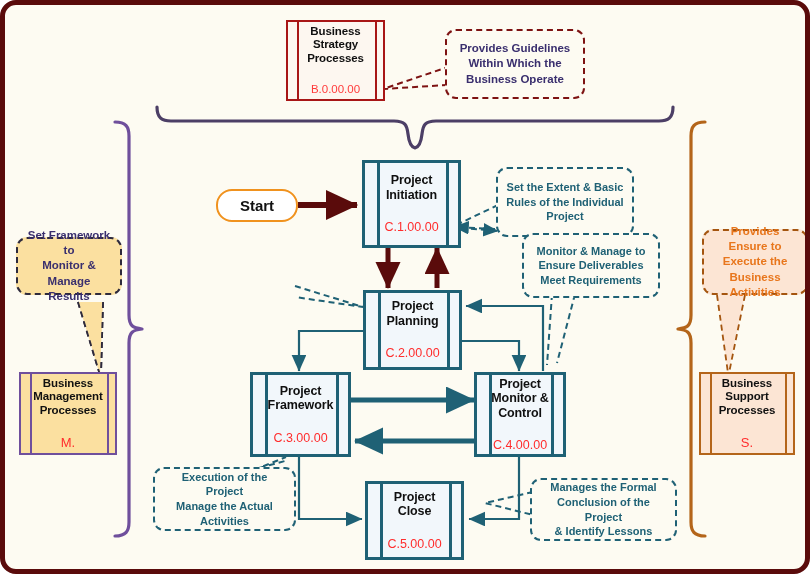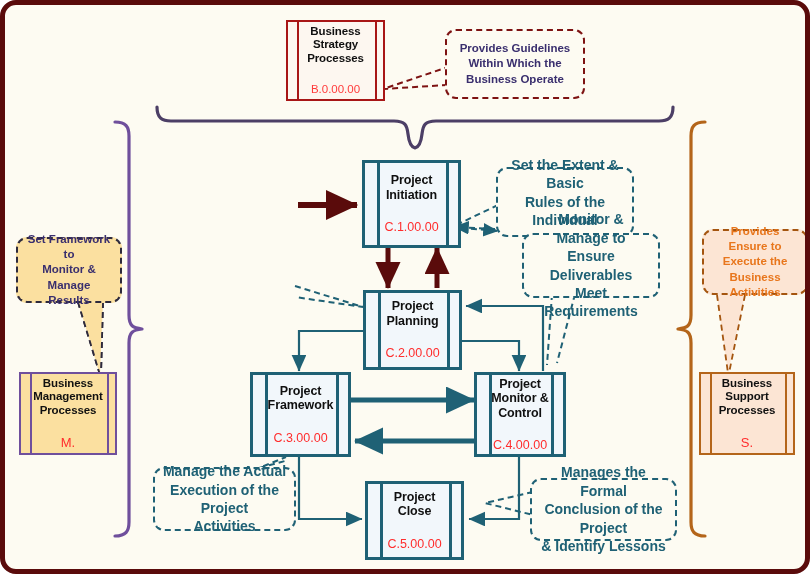--- a/index.html
+++ b/index.html
@@ -93,21 +93,21 @@
   .callout {
     position: absolute;
     display: flex; align-items: center; justify-content: center;
     text-align: center;
     font-weight: bold;
     border-radius: 11px;
     padding: 5px 7px;
     line-height: 1.32;
   }
   .callout span { display: block; }
-  .co-teal   { border: 2px dashed #1f6175; color: #1f6175; background: #fdfbf2; font-size: 14px; }
+  .co-teal   { border: 2px dashed #1f6175; color: #1f6175; background: #fdfbf2; font-size: 11px; }
   .co-red    { border: 2px dashed #7d1212; color: #3a2f6e; background: #fdfbf2; font-size: 11.5px; }
   .co-yellow { border: 2px dashed #2e2a3c; color: #3a2f6e; background: #fbe0a0; font-size: 11.5px; }
   .co-peach  { border: 2px dashed #a4550f; color: #e8761c; background: #fce5d4; font-size: 11.5px; }
 </style>
 </head>
 <body>
 
 <div id="stage">
 
   <svg id="svg-layer" viewBox="0 0 810 574">
@@ -192,20 +192,23 @@
     <path d="M528,487 L480,498 L528,510" fill="none" stroke="#1f6175" stroke-width="2" stroke-dasharray="6,4"></path>
 
     <path d="M73,297 L95,370 M98,297 L96,370" fill="none" stroke="#2e2a3c" stroke-width="1.8" stroke-dasharray="6,4"></path>
     <path d="M73,297 L95,370 L98,297 z" fill="#fbe0a0" stroke="none"></path>
     <path d="M73,297 L95,370 M98,297 L96,370" fill="none" stroke="#2e2a3c" stroke-width="1.8" stroke-dasharray="6,4"></path>
 
     <path d="M712,290 L723,368 L740,290 z" fill="#fce5d4" stroke="none"></path>
     <path d="M712,290 L723,368 M740,290 L724,368" fill="none" stroke="#a4550f" stroke-width="1.8" stroke-dasharray="6,4"></path>
   </svg>
 
+  <div id="start-node" style="left:211px; top:184px; width:82px; height:33px;">
+    <span>Start</span>
+  </div>
 
   <div class="pbox redbox" style="left:281px; top:15px; width:99px; height:81px;">
     <div class="bar" style="left:9px;"></div>
     <div class="bar" style="left:87px;"></div>
     <div class="label">Business</div>
     <div class="label">Strategy</div>
     <div class="label">Processes</div>
     <div class="code">B.0.00.00</div>
   </div>
 
@@ -288,35 +291,35 @@
   <div class="callout co-teal" style="left:517px; top:228px; width:138px; height:65px;">
     <div>
       <span>Monitor &amp; Manage to</span>
       <span>Ensure Deliverables</span>
       <span>Meet Requirements</span>
     </div>
   </div>
 
   <div class="callout co-teal" style="left:148px; top:462px; width:143px; height:64px;">
     <div>
+      <span>Execution of the Project</span>
       <span>Manage the Actual</span>
-      <span>Execution of the Project</span>
       <span>Activities</span>
     </div>
   </div>
 
   <div class="callout co-teal" style="left:525px; top:473px; width:147px; height:63px;">
     <div>
       <span>Manages the Formal</span>
       <span>Conclusion  of the Project</span>
       <span>&amp; Identify Lessons</span>
     </div>
   </div>
 
-  <div class="callout co-yellow" style="left:11px; top:232px; width:106px; height:66px;align-items:center;">
+  <div class="callout co-yellow" style="left:11px; top:232px; width:106px; height:58px;align-items:center;">
     <div>
       <span>Set Framework to</span>
       <span>Monitor &amp; Manage</span>
       <span>Results</span>
     </div>
   </div>
 
   <div class="callout co-peach" style="left:697px; top:224px; width:106px; height:66px;">
     <div>
       <span>Provides Ensure to</span>

